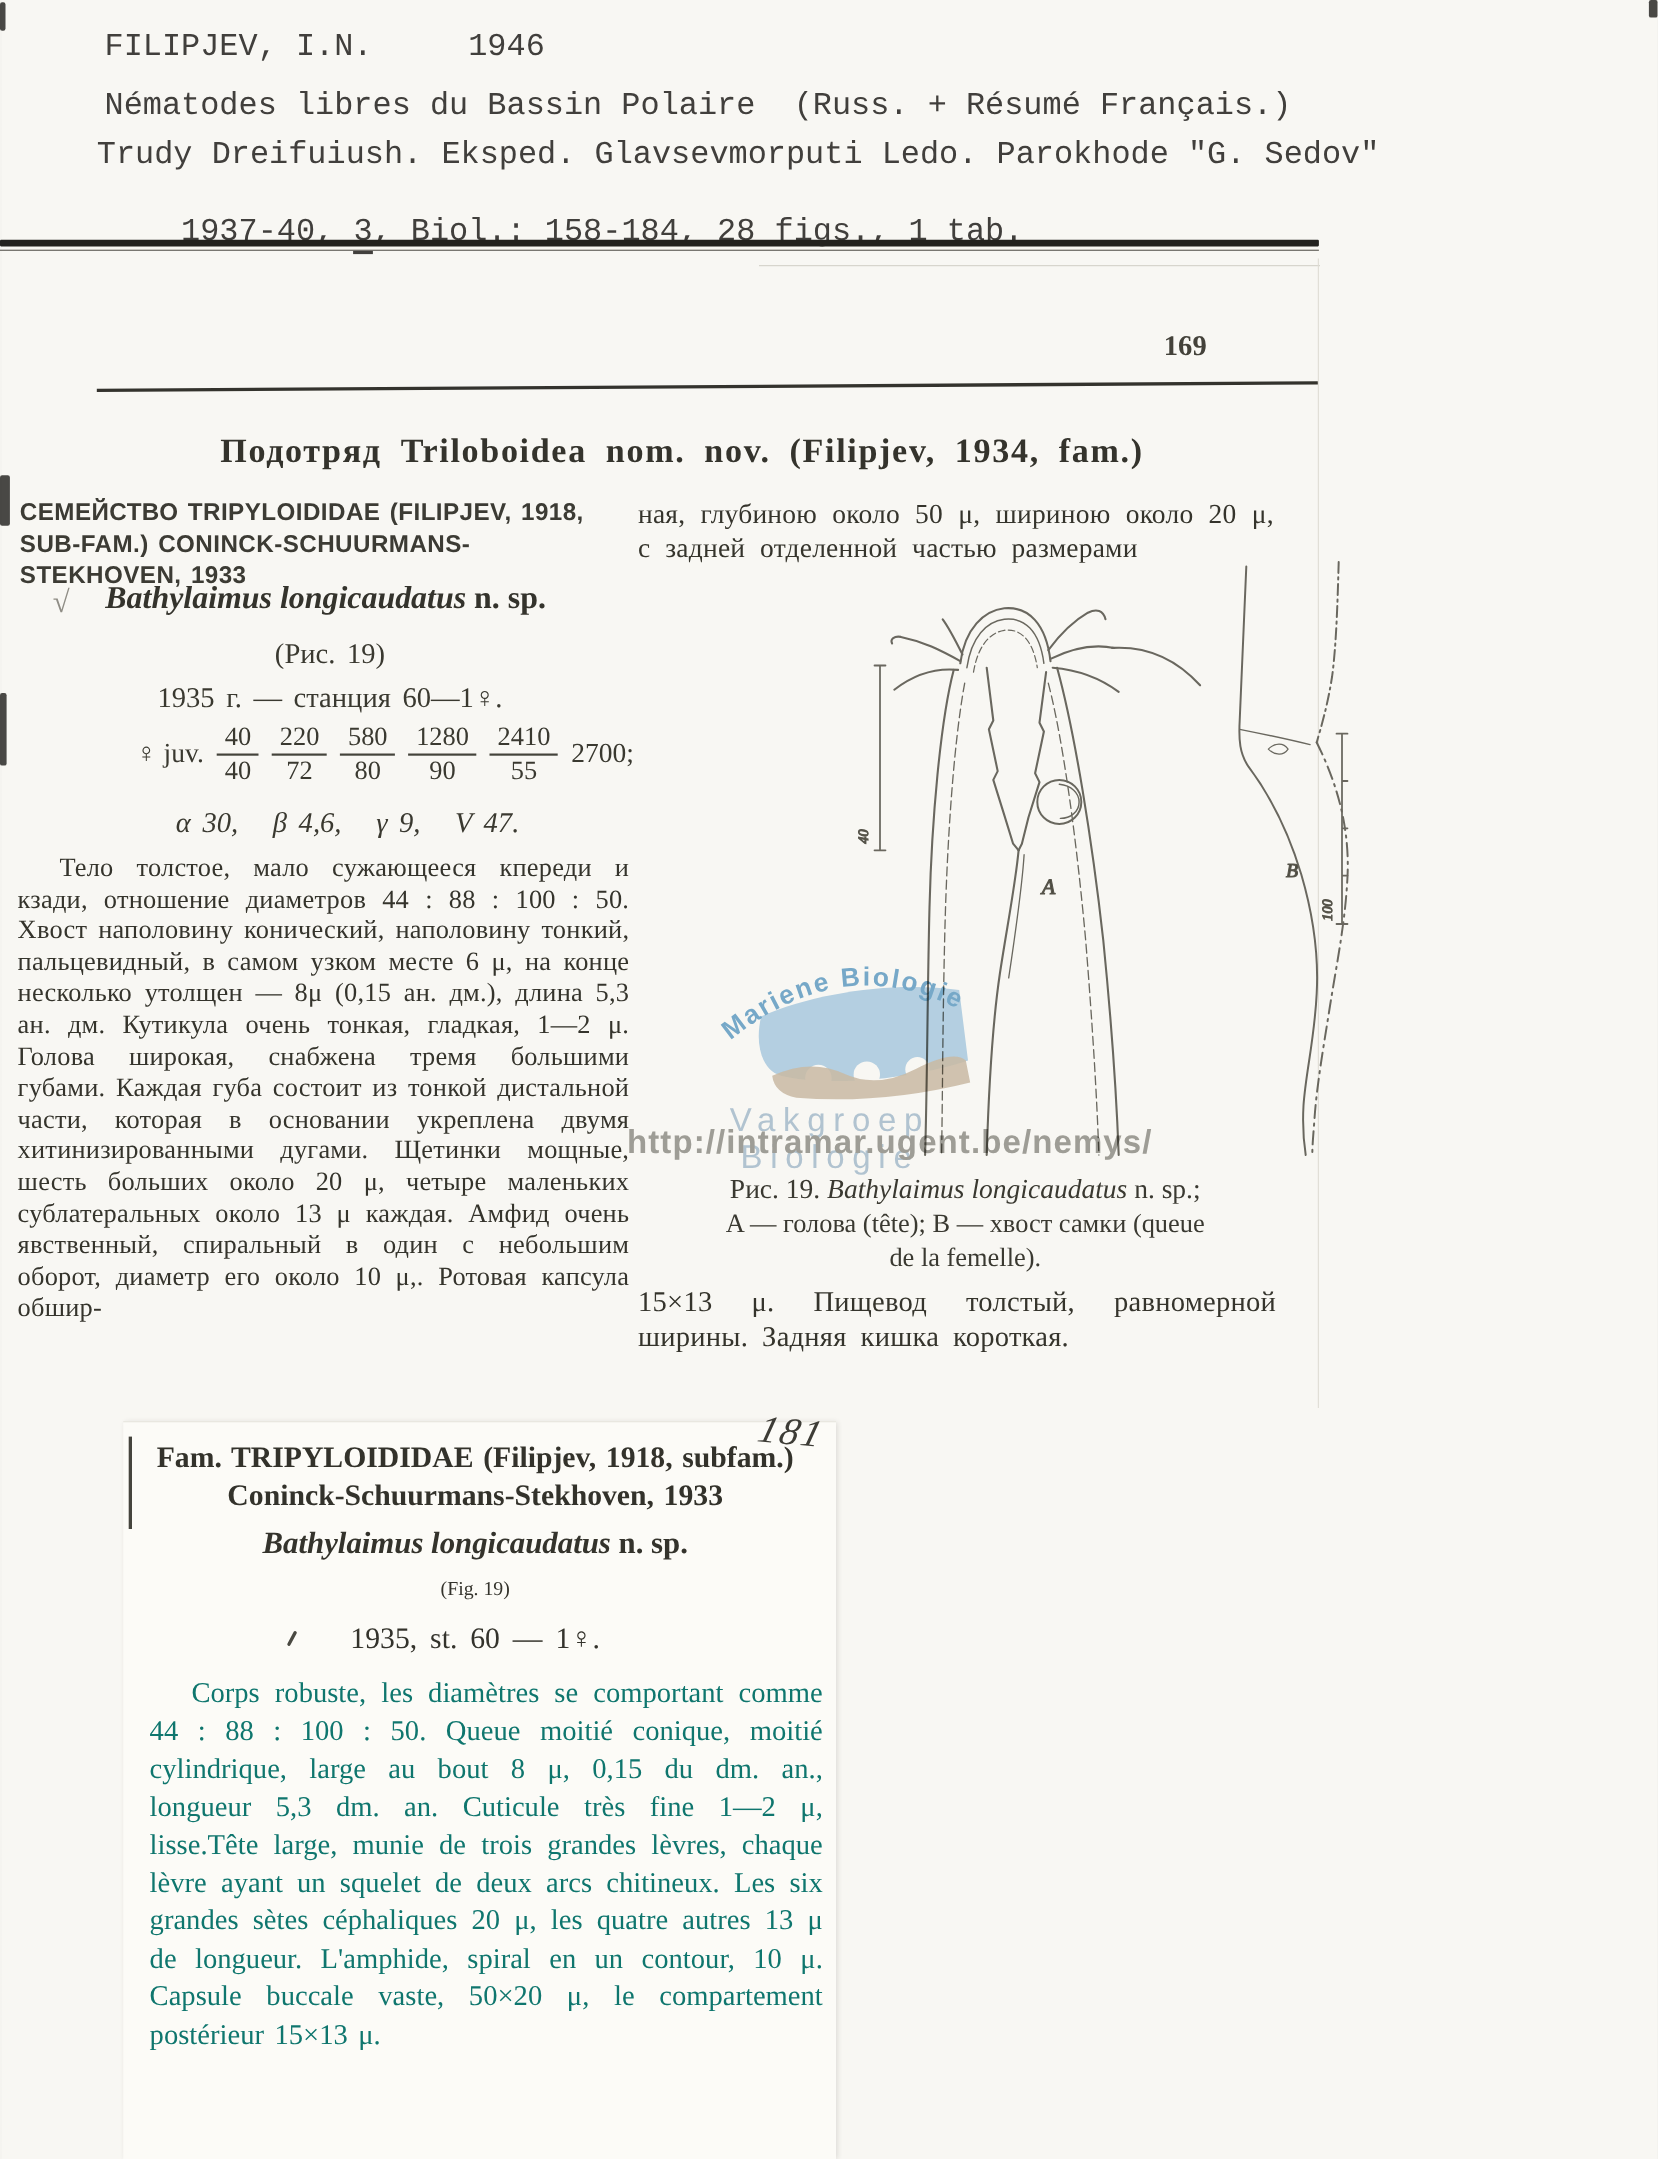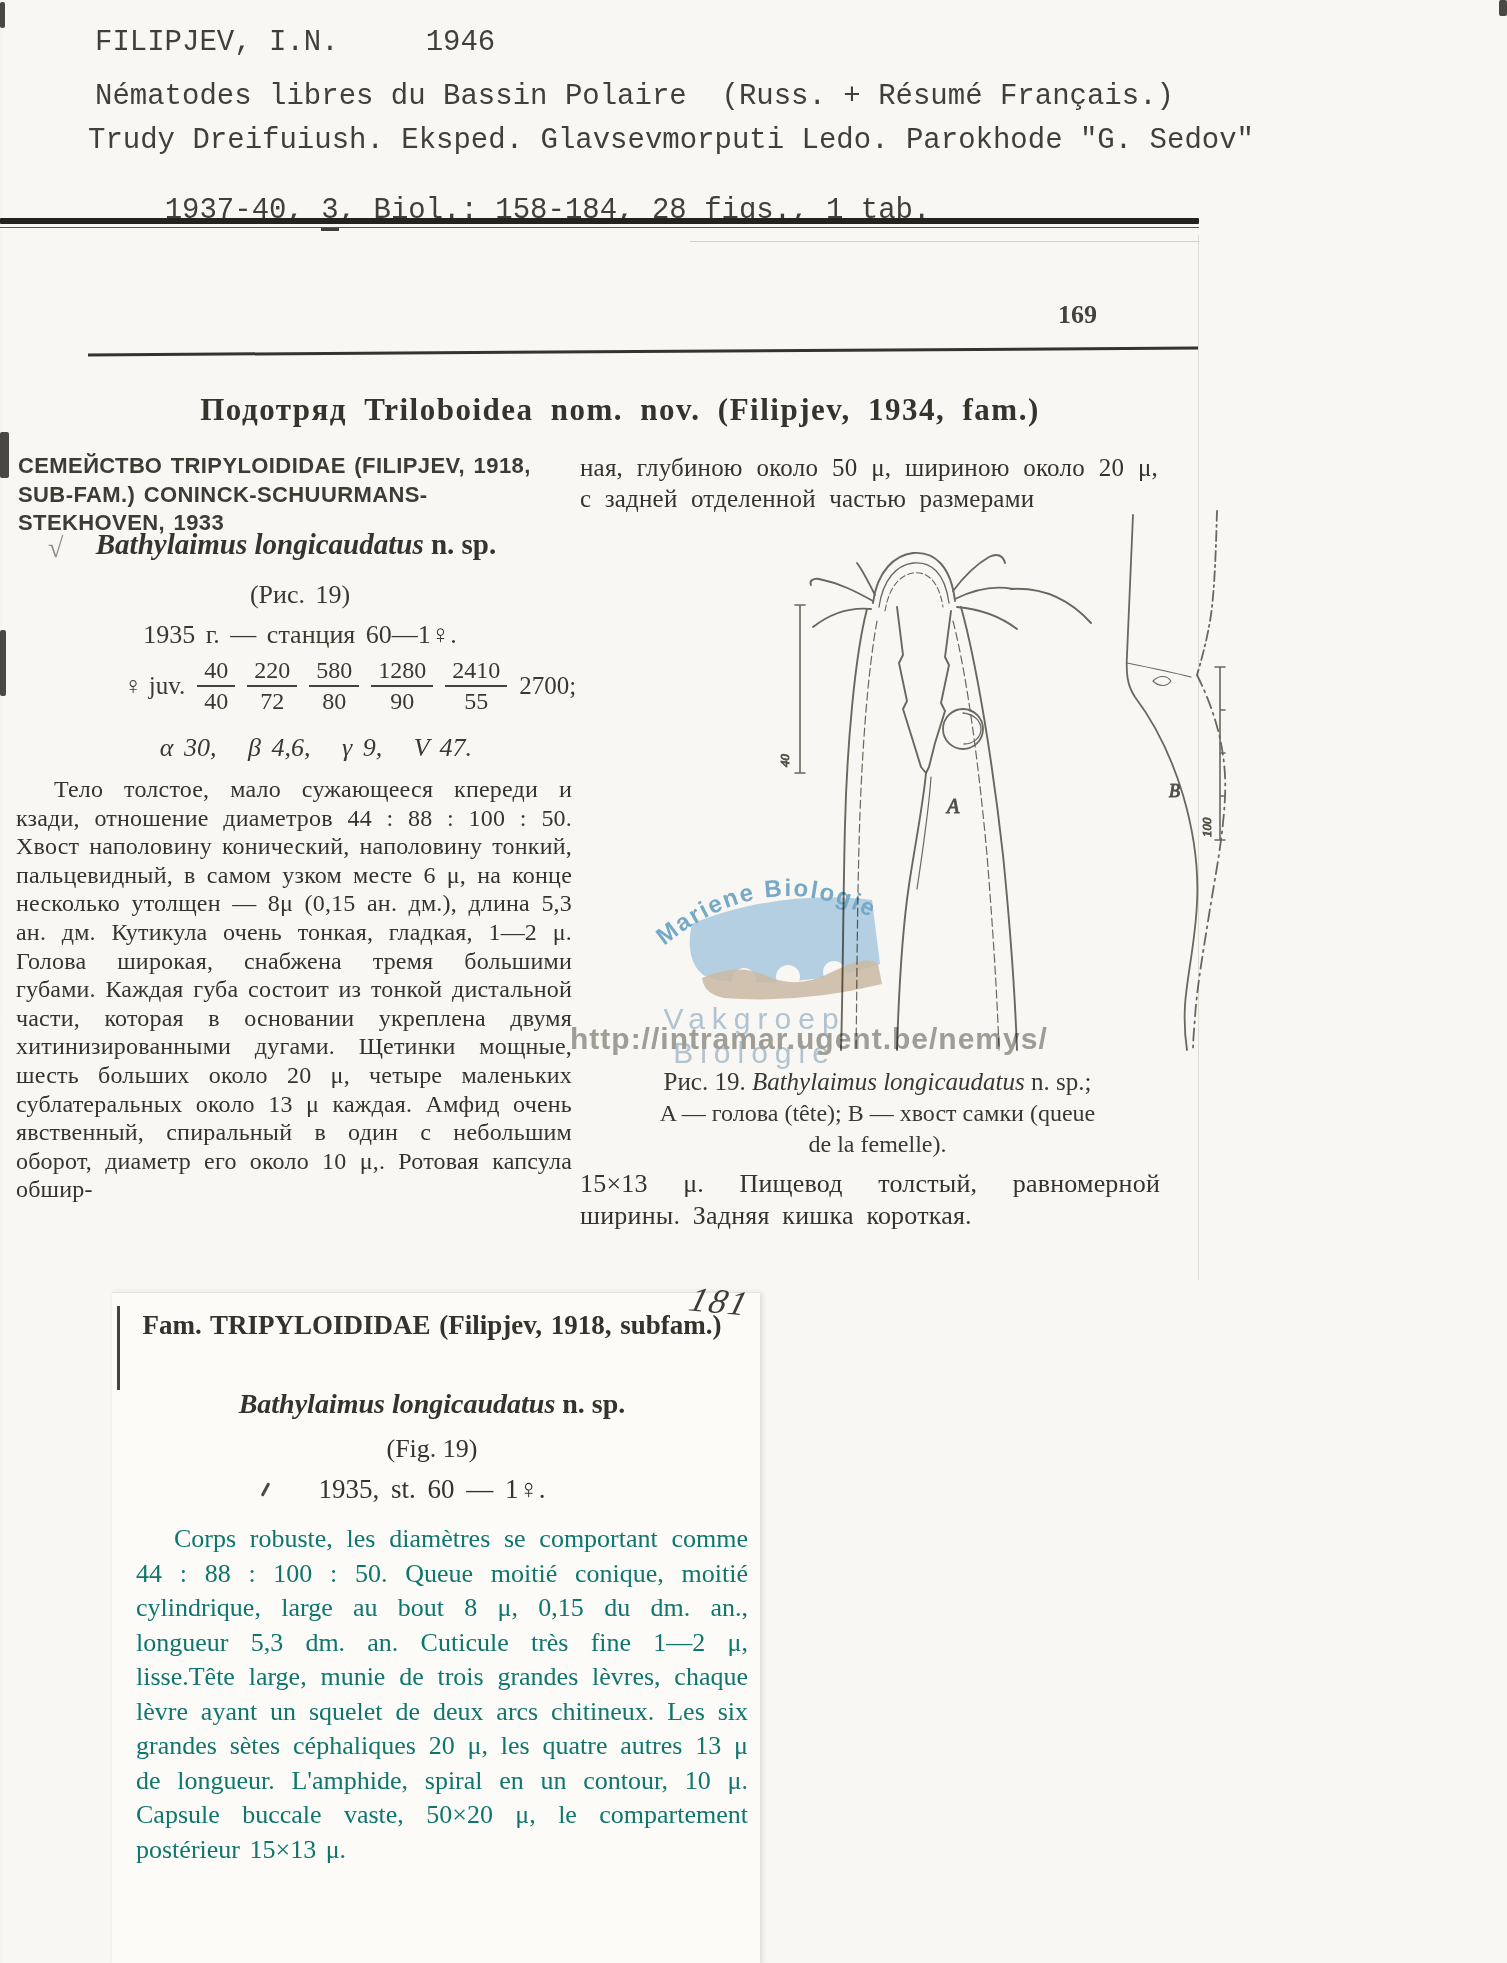--- a/index.html
+++ b/index.html
@@ -212,22 +212,23 @@
       </text>
     </svg>
     <div class="wm-dept">Vakgroep Biologie</div>
     <div class="wm-url">http://intramar.ugent.be/nemys/</div>
   </div>
 
   <div class="abs clip">
     <div class="clip-vmark"></div>
     <div class="clip-note">181</div>
     <div class="clip-h" style="top:18px;">Fam. TRIPYLOIDIDAE (Filipjev, 1918, subfam.)</div>
+    <div class="clip-h" style="top:52px;">Coninck-Schuurmans-Stekhoven, 1933</div>
     <div class="clip-center" style="top:96px;font-size:28px;font-weight:bold;">
       <span style="font-style:italic;">Bathylaimus longicaudatus</span><span> n. sp.</span>
     </div>
-    <div class="clip-center" style="top:142px;font-size:26px;">(Fig. 19)</div>
+    <div class="clip-center" style="top:142px;font-size:18px;">(Fig. 19)</div>
     <div class="clip-mark"></div>
     <div class="clip-center" style="top:182px;font-size:27px;word-spacing:5px;">1935, st. 60 — 1♀.</div>
     <div class="clip-para indent">Corps robuste, les diamètres se comportant comme 44 : 88 : 100 : 50. Queue moitié conique, moitié cylindrique, large au bout 8 μ, 0,15 du dm. an., longueur 5,3 dm. an. Cuticule très fine 1—2 μ, lisse.Tête large, munie de trois grandes lèvres, chaque lèvre ayant un squelet de deux arcs chitineux. Les six grandes sètes céphaliques 20 μ, les quatre autres 13 μ de longueur. L'amphide, spiral en un contour, 10 μ. Capsule buccale vaste, 50×20 μ, le compartement postérieur 15×13 μ.</div>
   </div>
 
 </div>
 
 </body></html>

